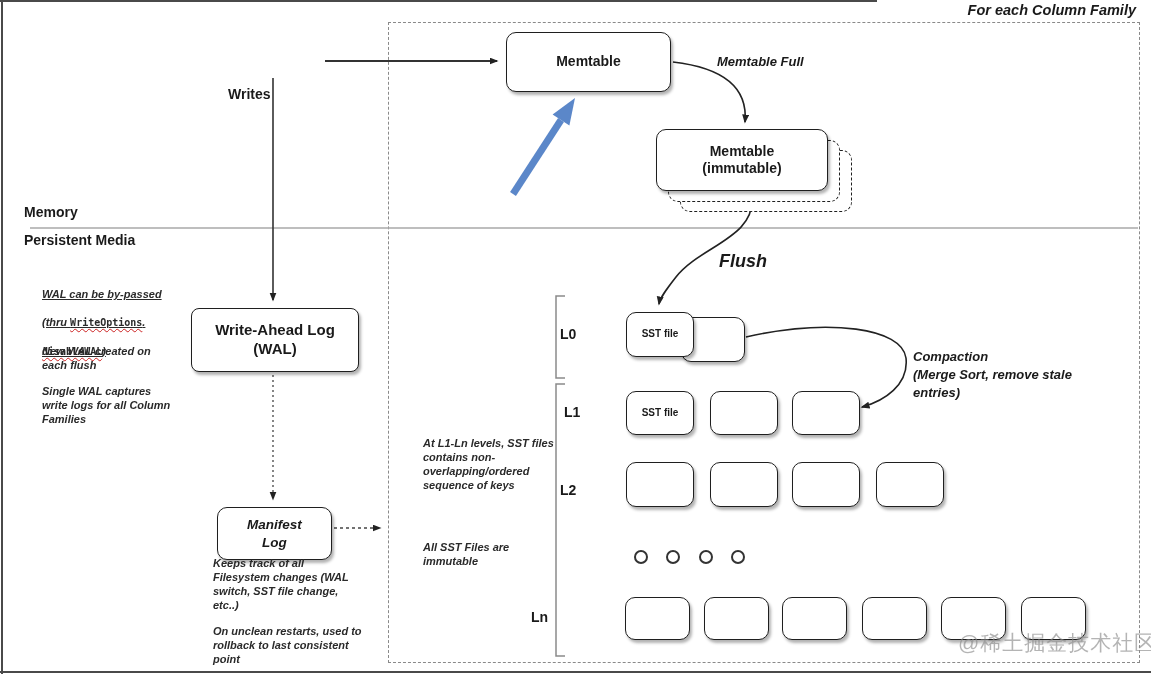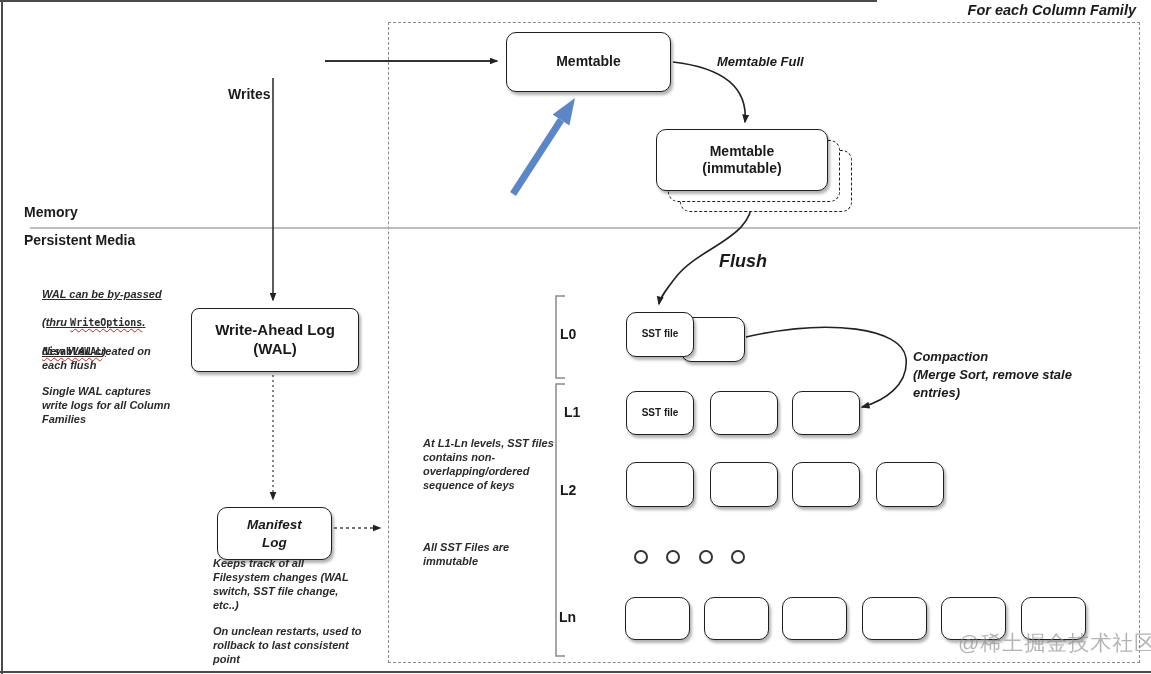--- a/index.html
+++ b/index.html
@@ -141,21 +141,21 @@
   <div class="box" style="left:625px;top:597px;width:65px;height:43px;"></div>
   <div class="box" style="left:704px;top:597px;width:65px;height:43px;"></div>
   <div class="box" style="left:782px;top:597px;width:65px;height:43px;"></div>
   <div class="box" style="left:862px;top:597px;width:65px;height:43px;"></div>
   <div class="box" style="left:941px;top:597px;width:65px;height:43px;"></div>
   <div class="box" style="left:1021px;top:597px;width:65px;height:43px;"></div>
 
   <div class="level-label" style="left:560px;top:326px;">L0</div>
   <div class="level-label" style="left:564px;top:404px;">L1</div>
   <div class="level-label" style="left:560px;top:475px;margin-top:7px;">L2</div>
-  <div class="level-label" style="left:531px;top:609px;margin-left:28px;">Ln</div>
+  <div class="level-label" style="left:531px;top:609px;">Ln</div>
 
   <div class="note" style="left:42px;top:273px;width:175px;text-decoration:underline;">
     <span>WAL can be by-passed</span><br>
     <span>(thru </span><span class="code">WriteOptions</span><span>.</span><br>
     <span class="code">disableWAL</span><span>)</span>
   </div>
   <div class="note" style="left:42px;top:344px;width:170px;">New WAL created on
 each flush</div>
   <div class="note" style="left:42px;top:384px;width:180px;">Single WAL captures
 write logs for all Column

